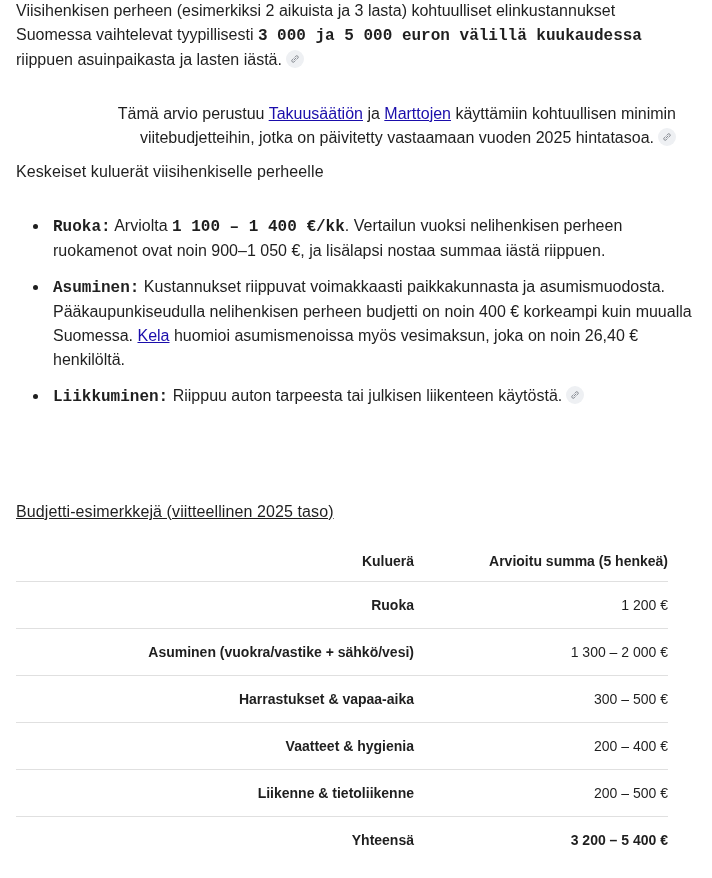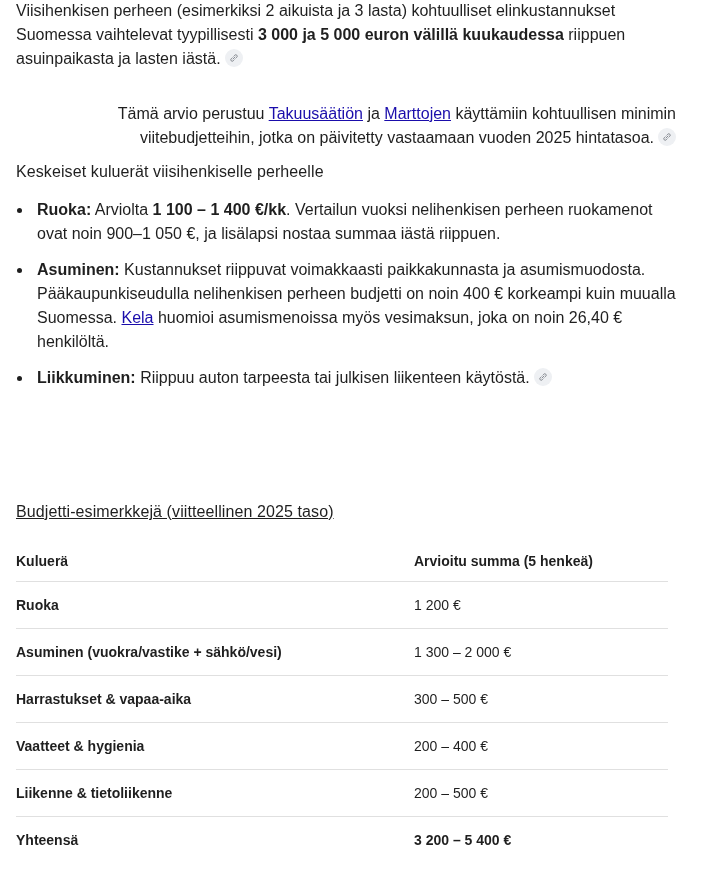--- a/index.html
+++ b/index.html
@@ -6,45 +6,45 @@
     body {
       width: 712px; height: 878px; overflow: hidden; position: relative;
       font-family: "Liberation Sans", "DejaVu Sans", sans-serif;
       color: #1f1f1f; font-size: 16px;
     }
     .content { position: absolute; left: 16px; top: 0; width: 660px; }
     p.para { margin: 0; line-height: 24px; font-size: 16px; }
     p.para + p.para { margin-top: 16px; }
     #p1 { position: absolute; top: -1px; left: 0; width: 660px; }
     #p2 { position: absolute; top: 86px; left: 0; width: 660px; text-align: right; }
-    b, strong { font-weight: bold; color: #1f1f1f; }
+    b, strong { font-weight: bold; color: #1f1f1f; font-family: Liberation Mono, monospace; }
     a.link { color: #1a0dab; text-decoration: underline; }
     .cite {
       display: inline-block; width: 18px; height: 18px; border-radius: 50%;
       background: #eef0f3; vertical-align: -3px; margin-left: 4px; position: relative;
     }
     .cite svg { position: absolute; left: 4px; top: 4px; }
     h2 {
       position: absolute; left: 0; margin: 0; font-size: 16px; font-weight: normal;
       color: #1f1f1f; line-height: 26px; letter-spacing: 0.1px;
     }
     #h-keskeiset { top: 159px; }
     #h-budjetti { top: 499px; text-decoration: underline; }
-    ul.bullets { position: absolute; left: 0; top: 198px; margin: 0; padding: 0; list-style: none; width: 660px; }
+    ul.bullets { position: absolute; left: 0; top: 198px; margin: 16px; padding: 0; list-style: none; width: 660px; }
     ul.bullets li { position: relative; padding-left: 21px; line-height: 24px; font-size: 16px; margin-bottom: 12px; }
     ul.bullets li::before {
       content: ""; position: absolute; left: 1px; top: 10px; width: 5px; height: 5px;
       border-radius: 50%; background: #1f1f1f;
     }
     table.budget {
       position: absolute; left: 0; top: 540px; width: 652px; border-collapse: collapse;
       font-size: 14px;
     }
     table.budget th, table.budget td {
-      text-align: left; padding: 0; height: 46px; vertical-align: middle;
+      text-align: right; padding: 0; height: 46px; vertical-align: middle;
       border-bottom: 1px solid #e0e0e0;
       margin-left: 16px;
     }
     table.budget th { font-weight: bold; height: 41px; }
     table.budget td.label { font-weight: bold; }
     table.budget td.value { font-weight: normal; }
     table.budget tr.total td { border-bottom: none; }
     table.budget tr.total td.value { font-weight: bold; }
     table.budget .col1 { width: 398px; }
   </style>

